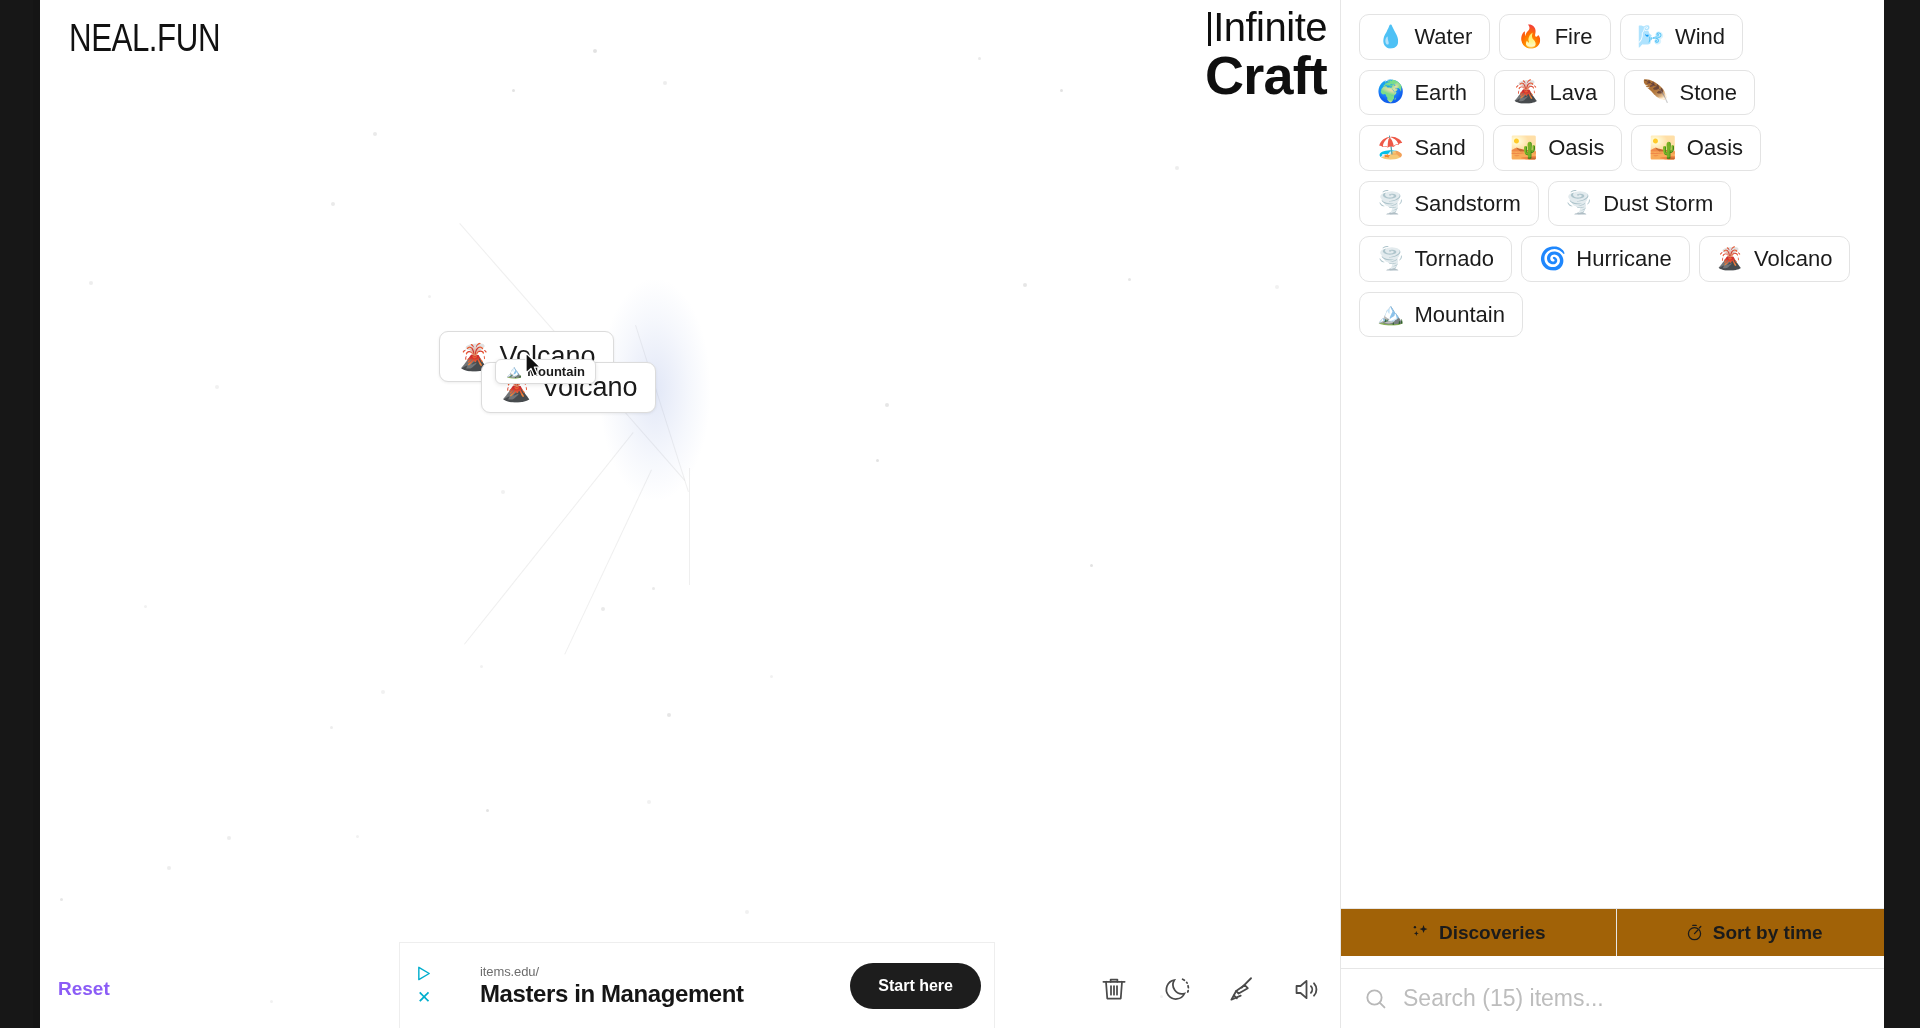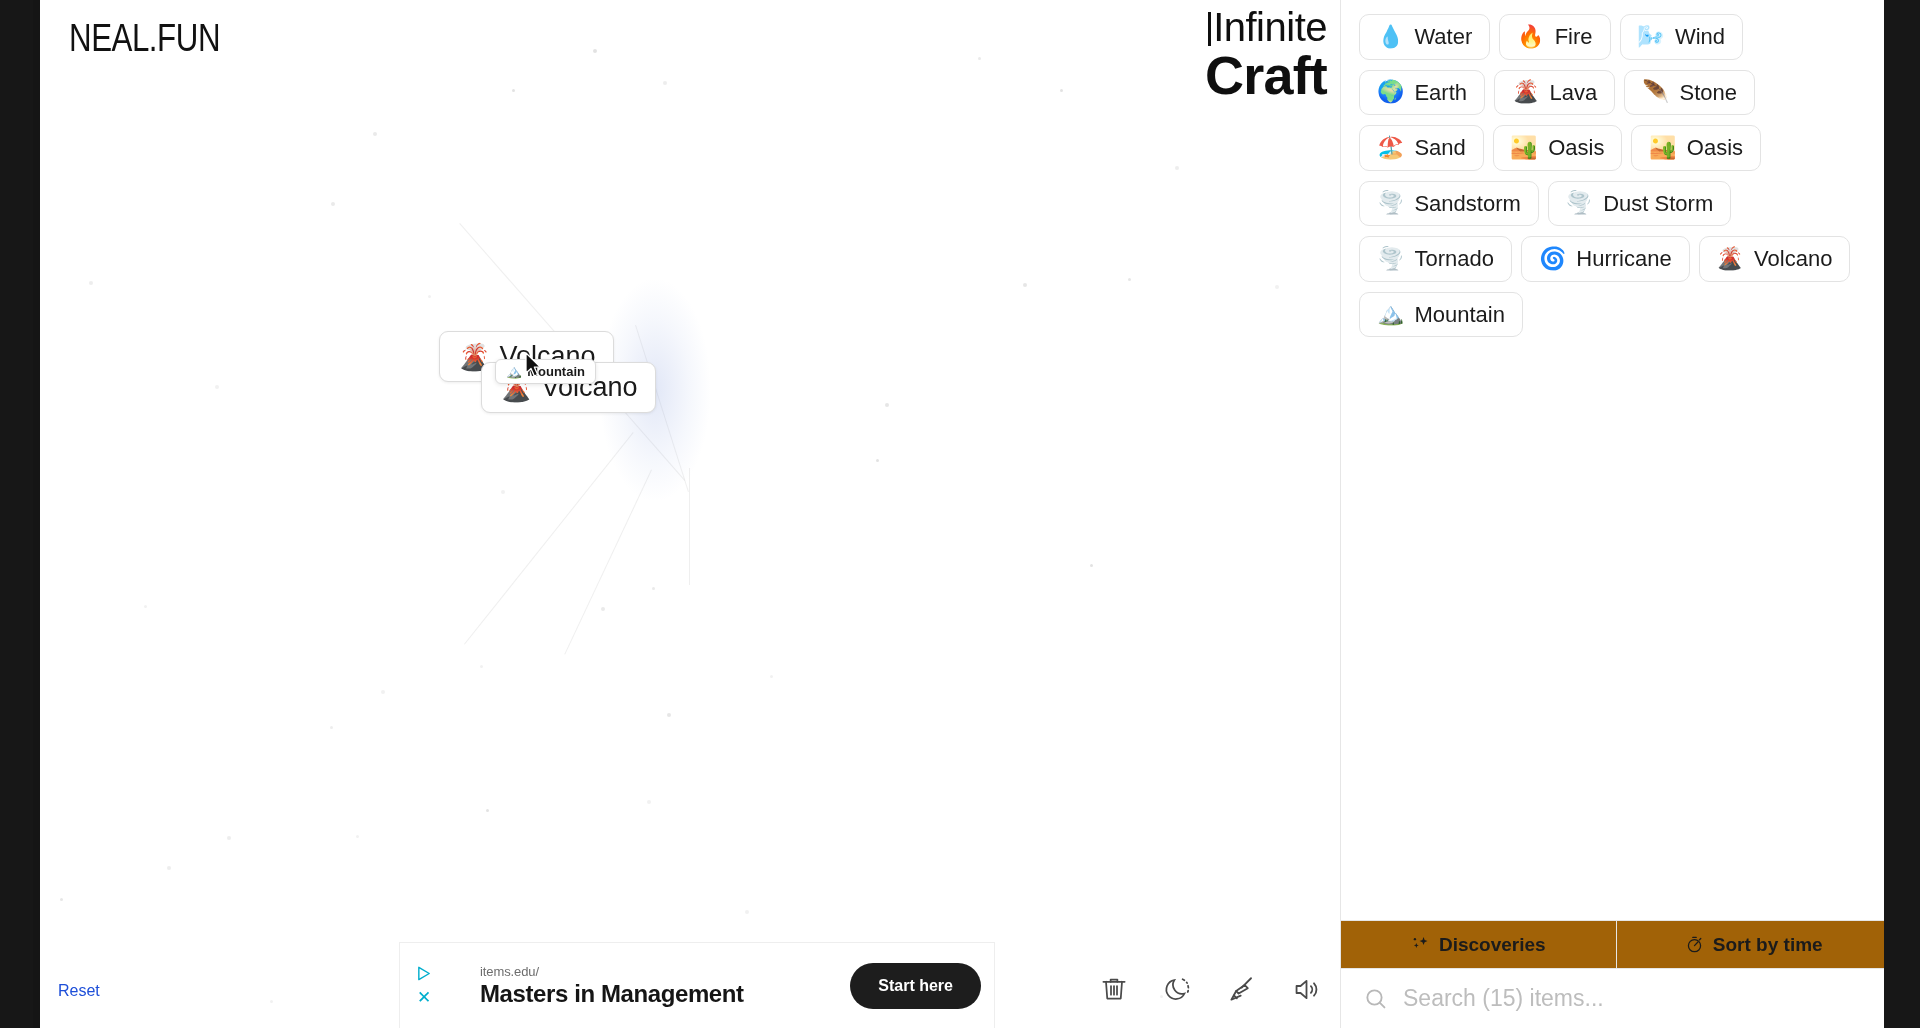--- a/index.html
+++ b/index.html
@@ -150,23 +150,23 @@
     height: 26px;
     z-index: 30;
     pointer-events: none;
   }
 
   
   #reset-button {
     position: absolute;
     left: 18px;
     bottom: 28px;
-    font-size: 16px;
-    font-weight: 400;
-    color: #1d4ed8;
+    font-size: 19px;
+    font-weight: 700;
+    color: #8b5cf6;
     cursor: pointer;
     user-select: none;
   }
 
   
   #canvas-tools {
     position: absolute;
     right: 17px;
     bottom: 22px;
     display: flex;
@@ -301,20 +301,21 @@
   .tab + .tab { border-left: 1px solid #e6e6e6; }
   .tab .tab-icon { line-height: 0; display: inline-flex; }
 
   #sidebar-search {
     display: flex;
     align-items: center;
     gap: 14px;
     height: 60px;
     padding: 0 22px;
     border-top: 1px solid #e6e6e6;
+    margin-top: 12px;
   }
   #search-icon { line-height: 0; color: #b8b8b8; }
   #search-input {
     flex: 1;
     border: none;
     outline: none;
     font-size: 23px;
     font-family: "Liberation Sans", sans-serif;
     color: #2a2a2a;
     background: transparent;

